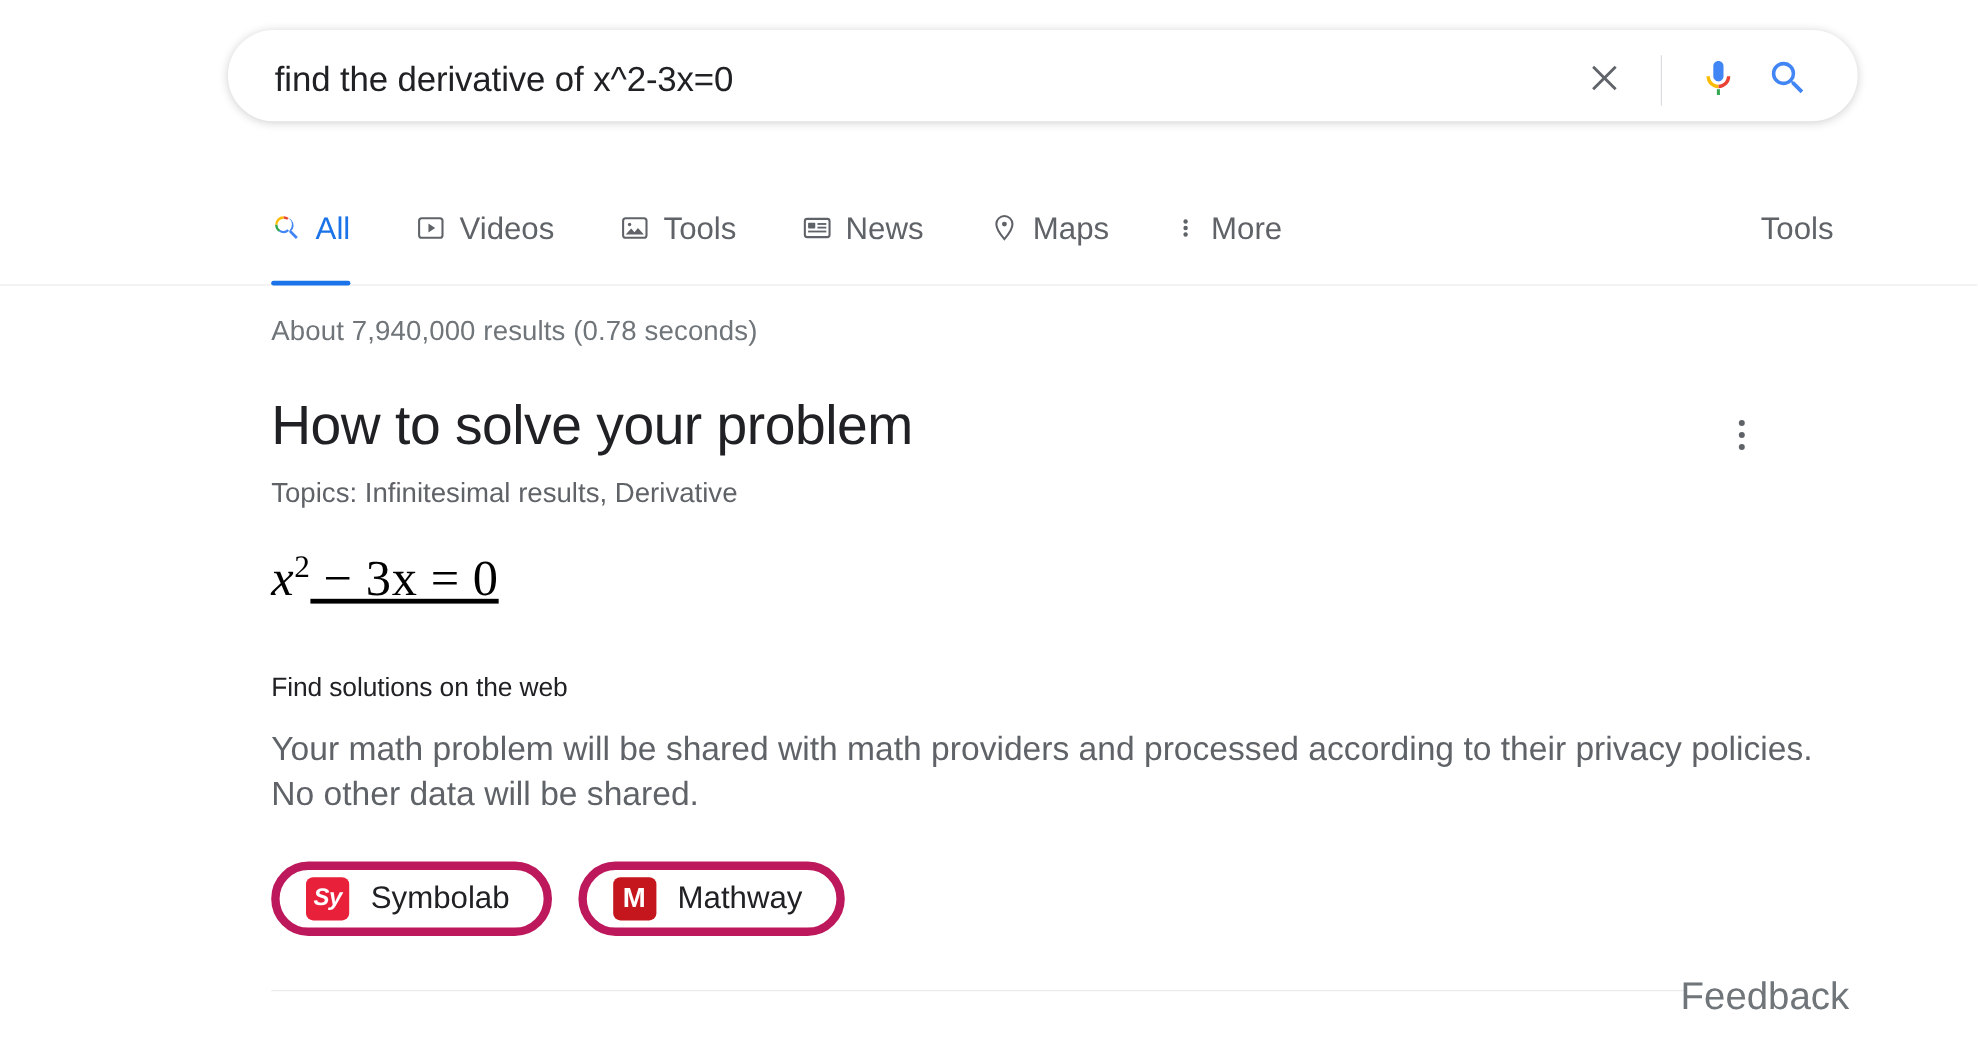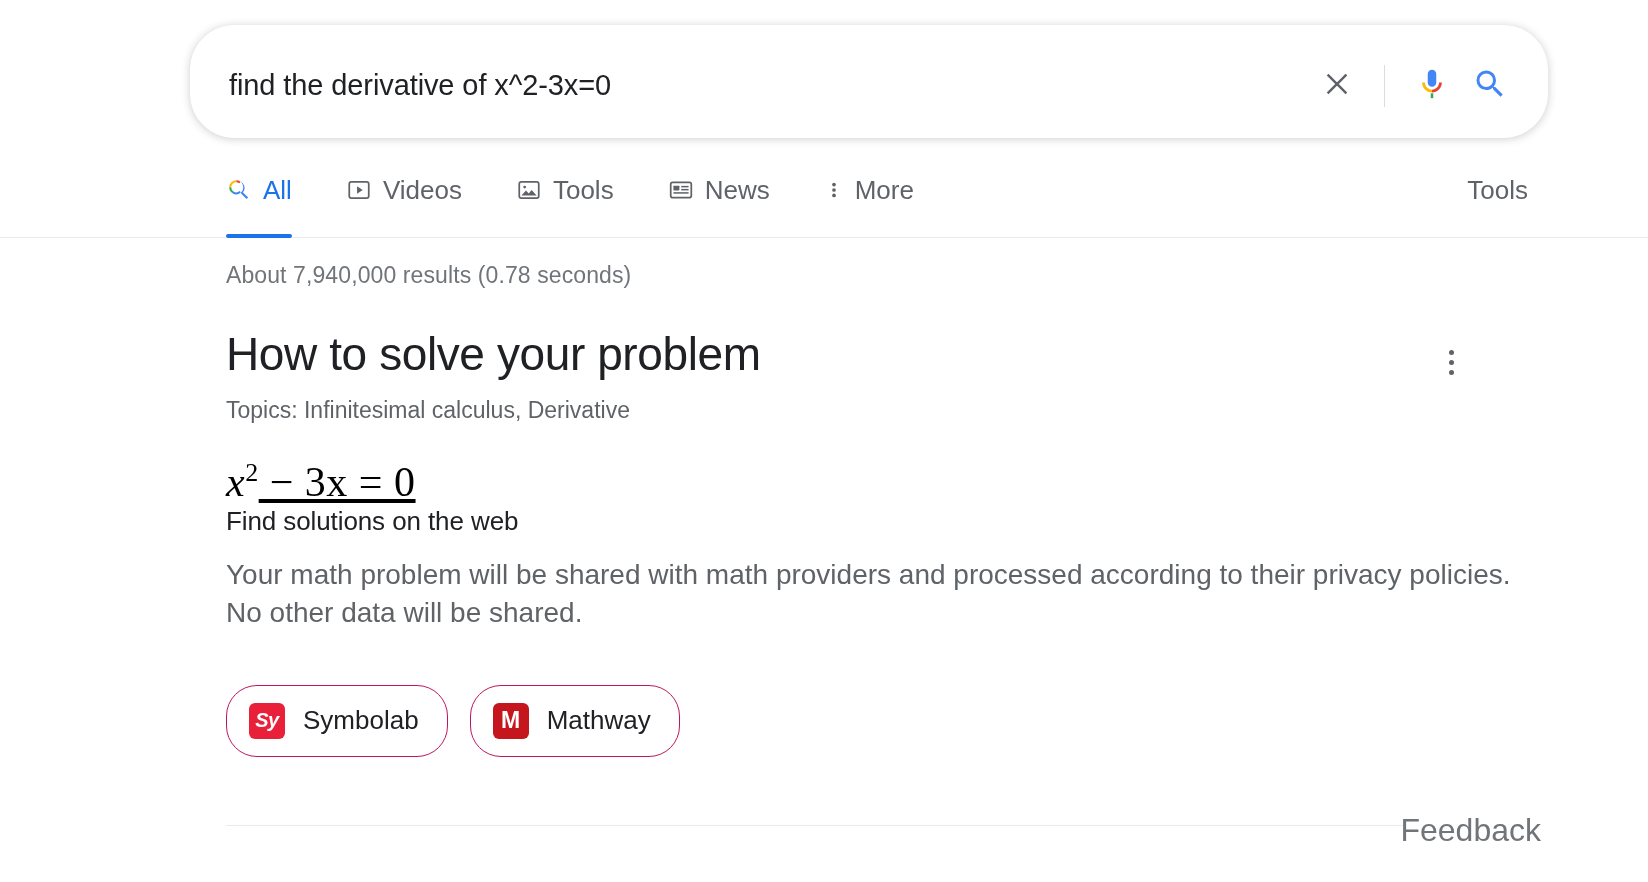--- a/index.html
+++ b/index.html
@@ -15,21 +15,21 @@
   
   .searchbar-wrap {
     position: absolute;
     left: 190px;
     top: 25px;
     width: 1358px;
     height: 88px;
   }
   .searchbar {
     width: 100%;
-    height: 113px;
+    height: 76px;
     background: #fff;
     border: 1px solid #ffffff;
     border-radius: 44px;
     box-shadow: 0 1px 8px rgba(32,33,36,.22);
     display: flex;
     align-items: center;
     padding: 8px 28px 0 38px;
   }
   .search-input {
     flex: 1;
@@ -144,47 +144,47 @@
     font-family: "Liberation Serif", "DejaVu Serif", serif;
     font-size: 42px;
     color: #000;
     font-style: italic;
     letter-spacing: 0.5px;
   }
   .equation .op { font-style: normal; text-decoration: underline; }
   .equation sup { font-size: 0.62em; font-style: normal; vertical-align: super; }
 
   .section-title {
-    font-size: 26px;
+    margin-top: 53px;
+    font-size: 22px;
     color: #202124;
     font-weight: 400;
     letter-spacing: -0.1px;
   }
   .disclaimer {
     margin-top: 19px;
     font-size: 28px;
     color: #5f6368;
     line-height: 1.38;
     max-width: 1300px;
   }
 
   .providers { display: flex; gap: 22px; margin-top: 36px; }
   .provider-chip {
     display: flex;
     align-items: center;
     gap: 18px;
-    height: 72px;
+    height: 62px;
     padding: 0 28px 0 22px;
-    border: 1px solid #be185d;
+    border: 7px solid #be185d;
     border-radius: 31px;
     background: #fff;
     cursor: pointer;
     font-size: 26px;
     color: #202124;
-    margin-top: 16px;
   }
   .logo-box {
     width: 36px; height: 36px;
     border-radius: 6px;
     display: flex; align-items: center; justify-content: center;
     flex: 0 0 auto;
   }
   .logo-symbolab {
     background: #e8203a;
     color: #fff;
@@ -300,20 +300,29 @@
           <rect x="2.5" y="5" width="19" height="14" rx="1.8" fill="none" stroke="#5f6368" stroke-width="1.6"></rect>
           <rect x="5" y="8" width="5.5" height="4.4" rx="0.6" fill="#5f6368"></rect>
           <rect x="12.2" y="8.2" width="6.8" height="1.4" fill="#5f6368"></rect>
           <rect x="12.2" y="11" width="6.8" height="1.4" fill="#5f6368"></rect>
           <rect x="5" y="14" width="14" height="1.4" fill="#5f6368"></rect>
         </svg>
       </span>
       <span>News</span>
     </div>
 
+    <div class="nav-item">
+      <span class="nav-icon">
+        <svg width="26" height="26" viewBox="0 0 24 24">
+          <path d="M12 2.8c-3.4 0-6.2 2.75-6.2 6.15 0 4.6 6.2 11.6 6.2 11.6s6.2-7 6.2-11.6C18.2 5.55 15.4 2.8 12 2.8z" fill="none" stroke="#5f6368" stroke-width="1.6"></path>
+          <circle cx="12" cy="9" r="1.9" fill="#5f6368"></circle>
+        </svg>
+      </span>
+      <span>Maps</span>
+    </div>
 
     <div class="nav-item">
       <span class="nav-icon">
         <svg width="20" height="26" viewBox="0 0 10 24">
           <circle cx="5" cy="7" r="1.7" fill="#5f6368"></circle>
           <circle cx="5" cy="12" r="1.7" fill="#5f6368"></circle>
           <circle cx="5" cy="17" r="1.7" fill="#5f6368"></circle>
         </svg>
       </span>
       <span>More</span>
@@ -330,21 +339,21 @@
 
   <div class="answer-block">
 
     <div class="kebab">
       <span></span>
       <span></span>
       <span></span>
     </div>
 
     <div class="answer-title">How to solve your problem</div>
-    <div class="answer-topics">Topics: Infinitesimal calculus, Derivative</div>
+    <div class="answer-topics">Topics: Infinitesimal results, Derivative</div>
 
     <div class="equation">
       <span>x</span><sup>2</sup><span class="op"> − 3x = 0</span>
     </div>
 
     <div class="section-title">Find solutions on the web</div>
     <div class="disclaimer">Your math problem will be shared with math providers and processed according to their privacy policies. No other data will be shared.</div>
 
     <div class="providers">
       <div class="provider-chip">

